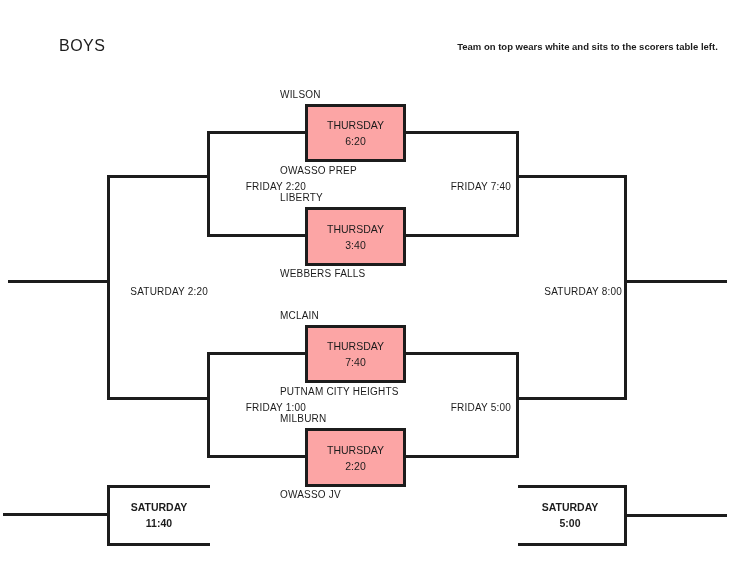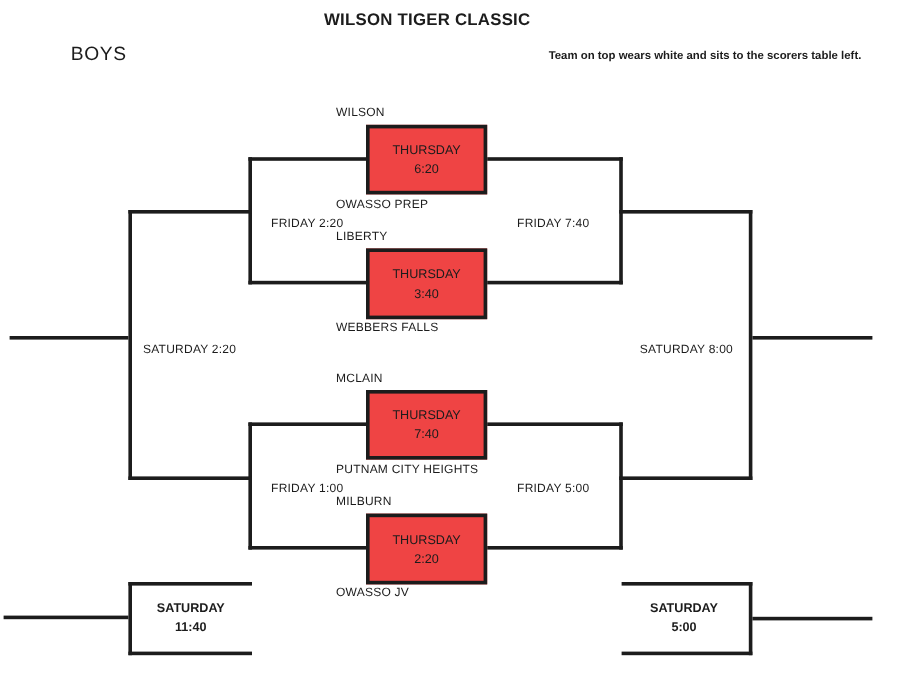--- a/index.html
+++ b/index.html
@@ -32,39 +32,38 @@
   .note2 {
     position: absolute; left: 460px; top: 63px; width: 285px;
     text-align: center; font-size: 9.5px; font-weight: 700;
   }
   .team-label {
     position: absolute; left: 280px; width: 152px;
     text-align: left; font-size: 10px; letter-spacing: .2px; white-space: nowrap;
   }
   .game-box {
     position: absolute; left: 305px; width: 101px;
-    box-sizing: border-box; border: 3px solid #1c1c1c; background: #ef4444;
+    box-sizing: border-box; border: 3px solid #1c1c1c; background: #fca5a5;
     display: flex; flex-direction: column; align-items: center; justify-content: center;
     font-size: 10.5px; line-height: 16px; text-align: center;
   }
   .round-label {
-    position: absolute; width: 100px; text-align: center;
+    position: absolute; width: 100px; text-align: right;
     font-size: 10px; letter-spacing: .2px; white-space: nowrap;
   }
   .extra-box-text {
     position: absolute; width: 98px; text-align: center;
     font-size: 10.5px; line-height: 16px; font-weight: bold;
   }
 </style>
 </head>
 <body>
 
 <div id="sheet">
 
-  <div class="title">WILSON TIGER CLASSIC</div>
   <div class="division">BOYS</div>
   <div class="note1">Team on top wears white and sits to the scorers table left.</div>
 
   <div class="team-label" style="top:89px">WILSON</div>
   <div class="game-box" style="top:104px;height:58px">
     <div>THURSDAY</div>
     <div>6:20</div>
   </div>
   <div class="team-label" style="top:165px">OWASSO PREP</div>
 

